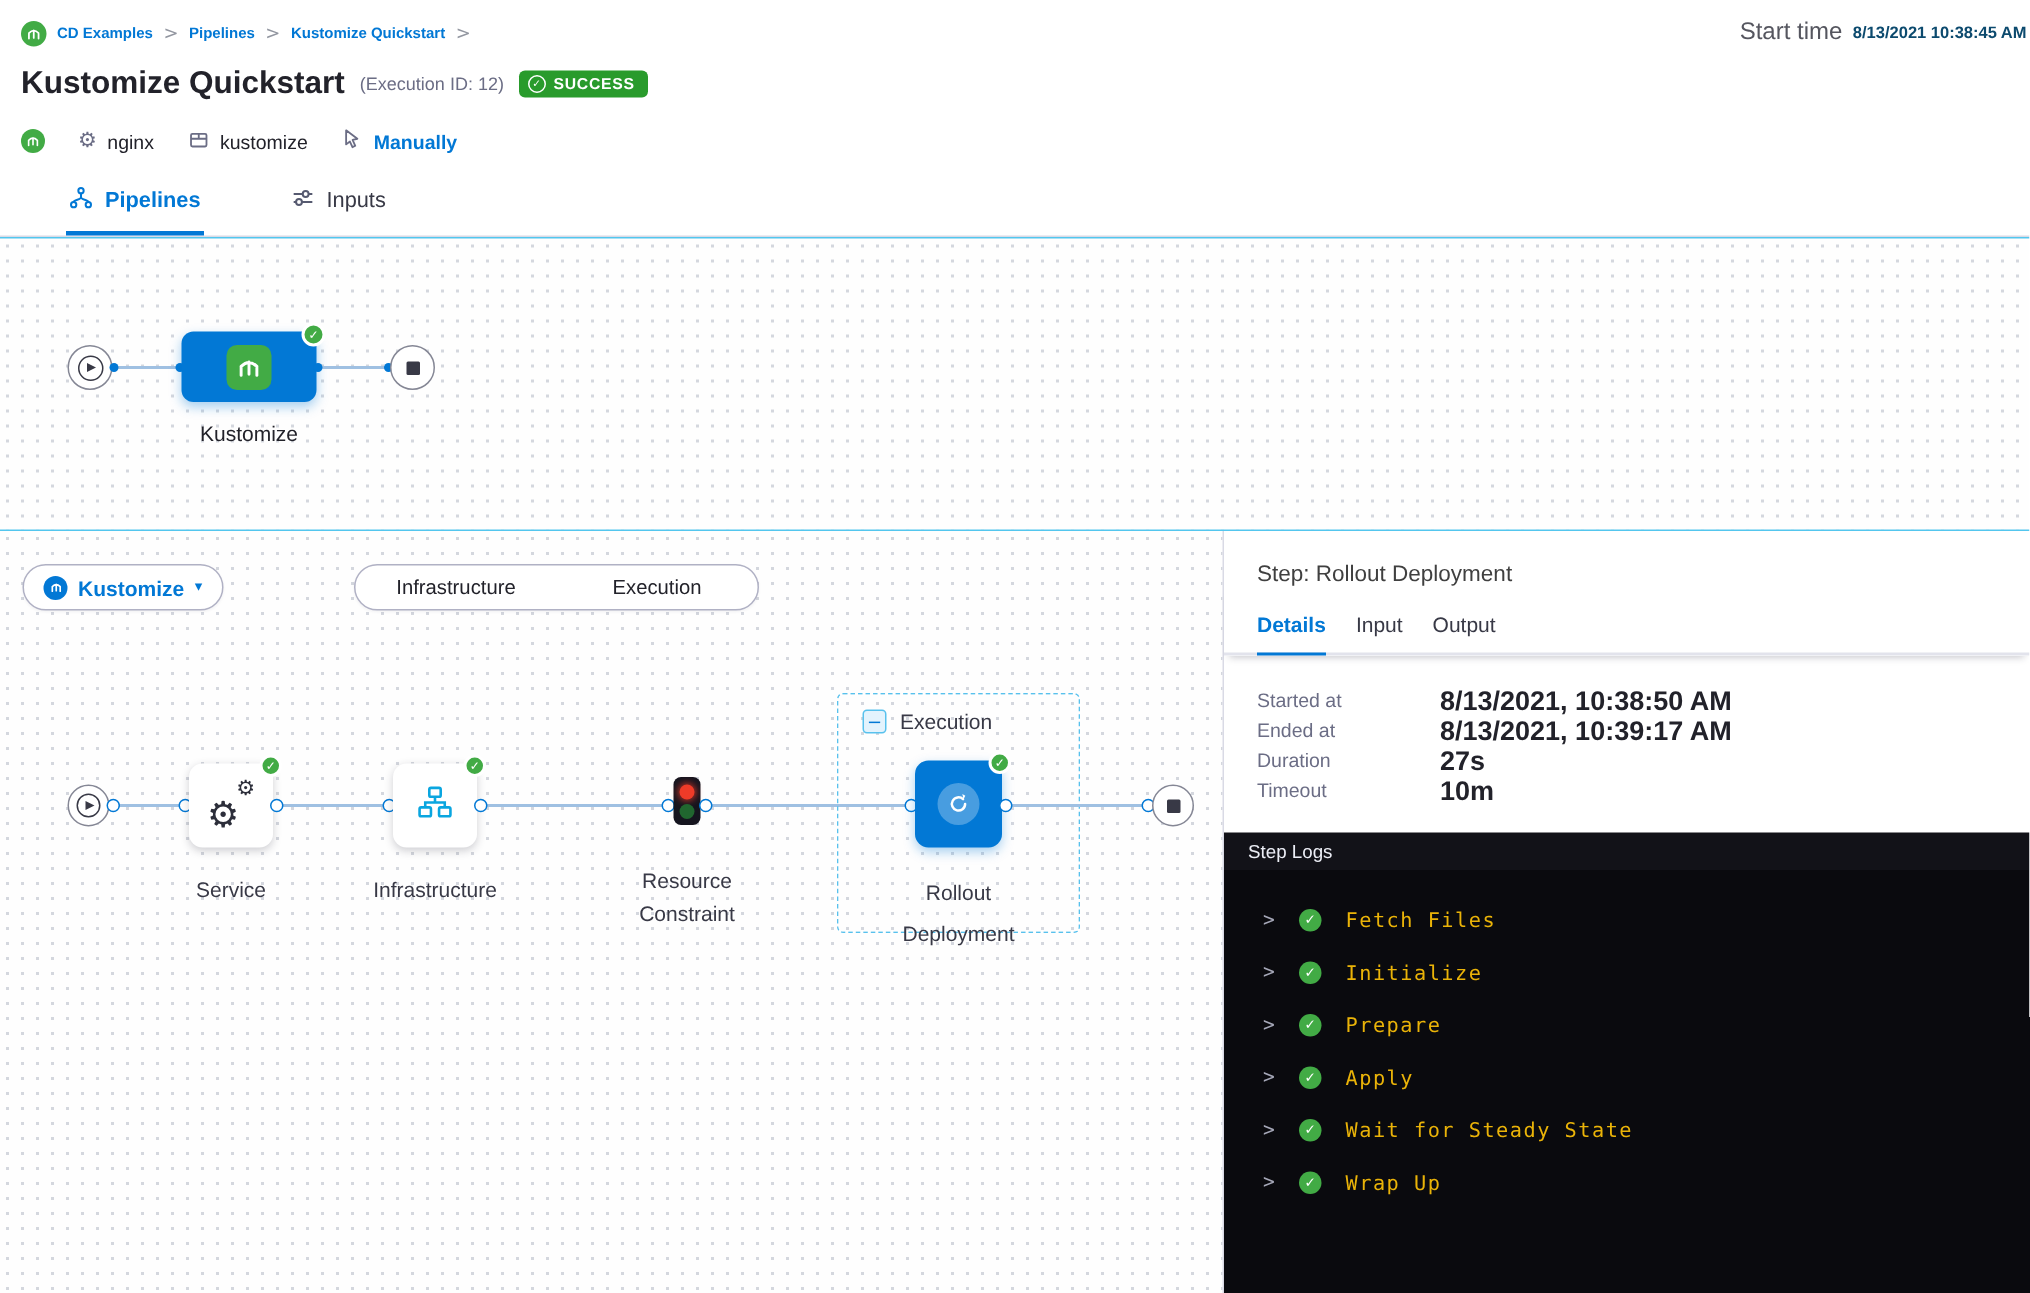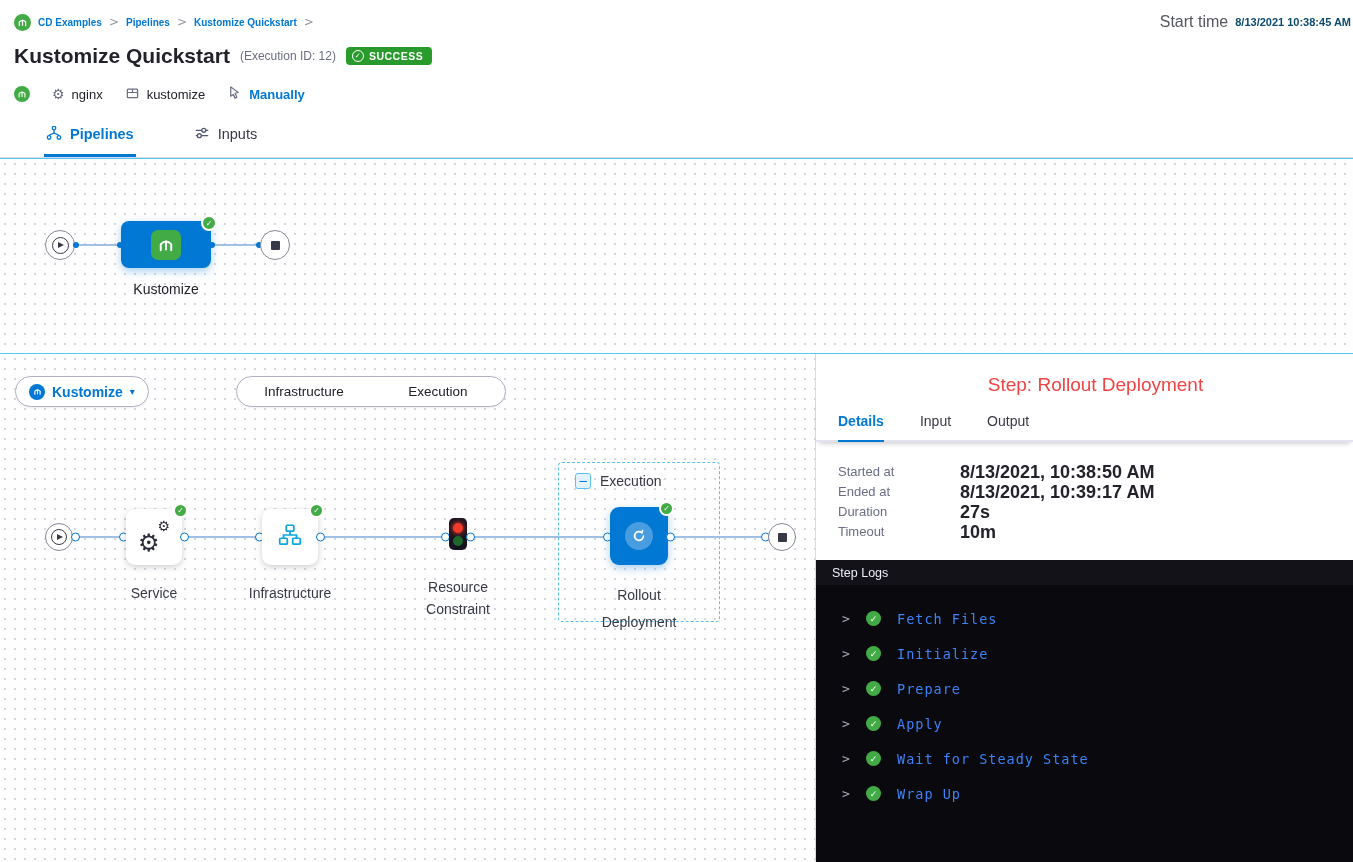--- a/index.html
+++ b/index.html
@@ -91,38 +91,38 @@
   .group-head { position:absolute; left:16px; top:10px; display:flex; align-items:center; gap:9px; }
   .collapse-ico { width:16px; height:16px; background:#e3f3fd; border:1px solid #58c1ed; border-radius:3px; color:#0278d5; font-size:12px; line-height:1; display:flex; align-items:center; justify-content:center; cursor:pointer; }
   .group-label { font-size:14px; color:#383946; }
 
   .rollout-node { position:absolute; left:610px; top:153px; width:58px; height:58px; background:#0278d5; border-radius:9px; box-shadow:0 3px 8px rgba(2,120,213,.35); display:flex; align-items:center; justify-content:center; cursor:pointer; }
   .rollout-circle { width:28px; height:28px; border-radius:50%; background:rgba(255,255,255,.28); display:flex; align-items:center; justify-content:center; }
   .rollout-node .check-badge { width:15px; height:15px; top:-6px; right:-6px; }
 
   
   .details-panel { flex:1; background:#fff; display:flex; flex-direction:column; min-width:0; }
-  .panel-title { margin:20px 0 0 22px; font-size:19px; color:#ef4444;text-align:center; }
-  .panel-tabs { display:flex; gap:36px; padding:17px 0 0 22px; border-bottom:2px solid #e2e3ec; box-shadow:0 4px 5px -3px rgba(40,41,61,.28); position:relative; z-index:2; }
+  .panel-title { margin:20px 0 0 22px; font-size:15px; color:#404040; }
+  .panel-tabs { display:flex; gap:20px; padding:17px 0 0 22px; border-bottom:2px solid #e2e3ec; box-shadow:0 4px 5px -3px rgba(40,41,61,.28); position:relative; z-index:2; }
   .ptab { padding-bottom:11px; font-size:14px; color:#383946; cursor:pointer; margin-bottom:-2px; border-bottom:2px solid transparent; }
   .ptab.active { color:#0278d5; font-weight:700; border-bottom-color:#0278d5; }
 
   .details-rows { padding:20px 22px 10px; }
   .detail-row { display:flex; font-size:13px; line-height:20px; white-space:nowrap; }
   .detail-label { width:122px; flex-shrink:0; color:#6b6d85; }
   .detail-value { color:#22222a; font-weight:700; font-size:18px; }
   .detail-link { color:#0278d5; font-weight:700; text-decoration:none; cursor:pointer; }
 
   .step-logs { flex:1; display:flex; flex-direction:column; margin-top:8px; min-height:0; }
   .logs-header { height:25px; background:#121218; color:#eceef6; font-size:12.5px; display:flex; align-items:center; padding-left:16px; flex-shrink:0; }
   .logs-body { flex:1; background:#0a0a0e; padding-top:16px; overflow:hidden; }
   .log-row { height:35px; display:flex; align-items:center; padding-left:26px; cursor:pointer; }
   .log-chev { width:24px; color:#a6a8b8; font-family:"DejaVu Sans Mono", monospace; font-size:13px; }
   .log-check { width:15px; height:15px; background:#42ab45; border-radius:50%; color:#fff; font-size:9px; font-weight:700; display:flex; align-items:center; justify-content:center; margin-right:16px; flex-shrink:0; }
-  .log-text { color:#3b82f6; font-family:"DejaVu Sans Mono", monospace; font-size:13.5px; letter-spacing:1px; }
+  .log-text { color:#eab308; font-family:"DejaVu Sans Mono", monospace; font-size:13.5px; letter-spacing:1px; }
 </style>
 </head>
 <body>
 
 <div class="page">
 
   <header class="top">
     <div class="crumb-row">
       <span class="hlogo sz16">
         <svg width="11" height="11" viewBox="0 0 24 24">

